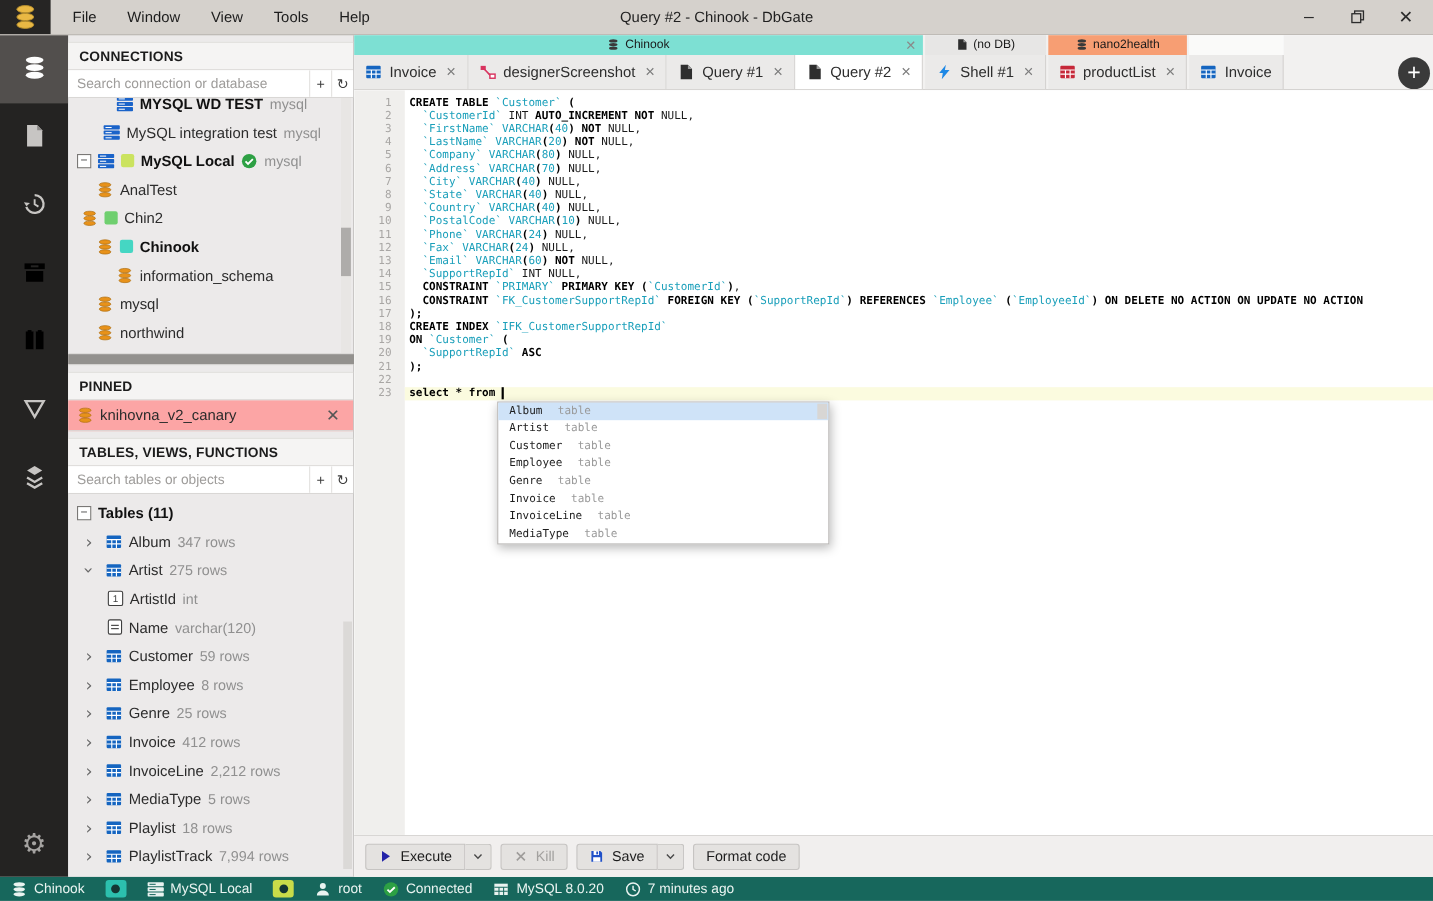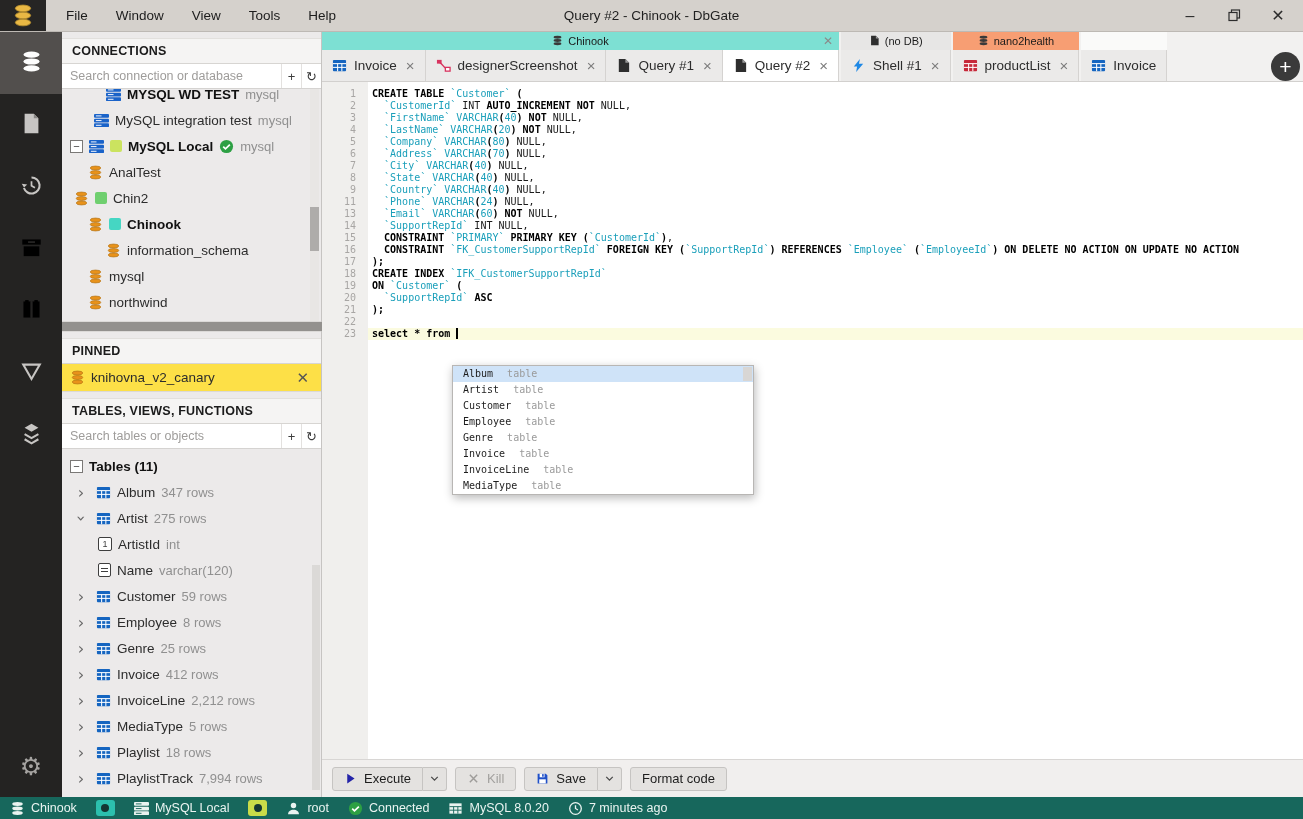--- a/index.html
+++ b/index.html
@@ -52,21 +52,21 @@
   .minusbox { width:13px; height:13px; border:1px solid #7a7876; background:#fff; color:#444; display:flex; align-items:center; justify-content:center; font-size:11px; line-height:1; flex:0 0 auto; }
   .chev { width:18px; flex:0 0 auto; color:#6a6a6a; font-size:16px; display:flex; justify-content:center; font-family:"DejaVu Sans", sans-serif; }
   .chev.down { transform:rotate(90deg); }
   .ic { width:15px; height:15px; flex:0 0 auto; display:inline-flex; }
   .ic svg { width:100%; height:100%; }
   .sq { width:12px; height:12px; border-radius:2px; flex:0 0 auto; }
   .keyic { width:14px; height:14px; border:1.4px solid #3e3e3e; border-radius:2px; font-size:9px; color:#3e3e3e; display:flex; align-items:center; justify-content:center; flex:0 0 auto; background:#fff; }
   .colic { width:13px; height:14px; border:1.4px solid #3e3e3e; border-radius:2px; display:flex; flex-direction:column; justify-content:center; gap:2px; padding:0 2px; flex:0 0 auto; background:#fff; }
   .colic i { display:block; border-top:1.4px solid #3e3e3e; }
   .pclose { margin-left:auto; color:#555; font-size:15px; padding:0 4px; }
-  .pinned-row { background:#fde047; border-bottom:1px solid #dbd9d7; height:28px; }
+  .pinned-row { background:#fca5a5; border-bottom:1px solid #dbd9d7; height:28px; }
 
   
   #main-col { flex:1; display:flex; flex-direction:column; min-width:0; background:#fff; position:relative; }
   #tabs-area { height:50px; display:flex; background:#f2f1f0; border-bottom:1px solid #d2d0ce; position:relative; }
   .tab-group { display:flex; flex-direction:column; margin-right:2px; }
   .tab-group:last-child { flex:1; margin-right:0; }
   .tg-header { height:18px; display:flex; align-items:center; justify-content:center; gap:5px; font-size:11px; color:#1a1a1a; position:relative; }
   .tg-header .ic { width:11px; height:11px; }
   .tg-close { position:absolute; right:6px; top:0; height:100%; display:flex; align-items:center; color:#8a8a8a; font-size:12px; }
   .tg-tabs { height:32px; display:flex; }
@@ -722,21 +722,23 @@
       <div id="code-lines">
           <div class="cl"><span class="ln">1</span><span class="lc"><span class="k">CREATE TABLE </span><span class="t">`Customer`</span><span class="k"> (</span></span></div>
           <div class="cl"><span class="ln">2</span><span class="lc"><span class="">  </span><span class="t">`CustomerId`</span><span class=""> INT </span><span class="k">AUTO_INCREMENT</span><span class=""> </span><span class="k">NOT</span><span class=""> NULL,</span></span></div>
           <div class="cl"><span class="ln">3</span><span class="lc"><span class="">  </span><span class="t">`FirstName`</span><span class=""> </span><span class="t">VARCHAR</span><span class="k">(</span><span class="t">40</span><span class="k">)</span><span class=""> </span><span class="k">NOT</span><span class=""> NULL,</span></span></div>
           <div class="cl"><span class="ln">4</span><span class="lc"><span class="">  </span><span class="t">`LastName`</span><span class=""> </span><span class="t">VARCHAR</span><span class="k">(</span><span class="t">20</span><span class="k">)</span><span class=""> </span><span class="k">NOT</span><span class=""> NULL,</span></span></div>
           <div class="cl"><span class="ln">5</span><span class="lc"><span class="">  </span><span class="t">`Company`</span><span class=""> </span><span class="t">VARCHAR</span><span class="k">(</span><span class="t">80</span><span class="k">)</span><span class=""> NULL,</span></span></div>
           <div class="cl"><span class="ln">6</span><span class="lc"><span class="">  </span><span class="t">`Address`</span><span class=""> </span><span class="t">VARCHAR</span><span class="k">(</span><span class="t">70</span><span class="k">)</span><span class=""> NULL,</span></span></div>
           <div class="cl"><span class="ln">7</span><span class="lc"><span class="">  </span><span class="t">`City`</span><span class=""> </span><span class="t">VARCHAR</span><span class="k">(</span><span class="t">40</span><span class="k">)</span><span class=""> NULL,</span></span></div>
           <div class="cl"><span class="ln">8</span><span class="lc"><span class="">  </span><span class="t">`State`</span><span class=""> </span><span class="t">VARCHAR</span><span class="k">(</span><span class="t">40</span><span class="k">)</span><span class=""> NULL,</span></span></div>
           <div class="cl"><span class="ln">9</span><span class="lc"><span class="">  </span><span class="t">`Country`</span><span class=""> </span><span class="t">VARCHAR</span><span class="k">(</span><span class="t">40</span><span class="k">)</span><span class=""> NULL,</span></span></div>
+          <div class="cl"><span class="ln">10</span><span class="lc"><span class="">  </span><span class="t">`PostalCode`</span><span class=""> </span><span class="t">VARCHAR</span><span class="k">(</span><span class="t">10</span><span class="k">)</span><span class=""> NULL,</span></span></div>
           <div class="cl"><span class="ln">11</span><span class="lc"><span class="">  </span><span class="t">`Phone`</span><span class=""> </span><span class="t">VARCHAR</span><span class="k">(</span><span class="t">24</span><span class="k">)</span><span class=""> NULL,</span></span></div>
+          <div class="cl"><span class="ln">12</span><span class="lc"><span class="">  </span><span class="t">`Fax`</span><span class=""> </span><span class="t">VARCHAR</span><span class="k">(</span><span class="t">24</span><span class="k">)</span><span class=""> NULL,</span></span></div>
           <div class="cl"><span class="ln">13</span><span class="lc"><span class="">  </span><span class="t">`Email`</span><span class=""> </span><span class="t">VARCHAR</span><span class="k">(</span><span class="t">60</span><span class="k">)</span><span class=""> </span><span class="k">NOT</span><span class=""> NULL,</span></span></div>
           <div class="cl"><span class="ln">14</span><span class="lc"><span class="">  </span><span class="t">`SupportRepId`</span><span class=""> INT NULL,</span></span></div>
           <div class="cl"><span class="ln">15</span><span class="lc"><span class="">  </span><span class="k">CONSTRAINT</span><span class=""> </span><span class="t">`PRIMARY`</span><span class=""> </span><span class="k">PRIMARY KEY</span><span class="k"> (</span><span class="t">`CustomerId`</span><span class="k">)</span><span class="">,</span></span></div>
           <div class="cl"><span class="ln">16</span><span class="lc"><span class="">  </span><span class="k">CONSTRAINT</span><span class=""> </span><span class="t">`FK_CustomerSupportRepId`</span><span class=""> </span><span class="k">FOREIGN KEY</span><span class="k"> (</span><span class="t">`SupportRepId`</span><span class="k">)</span><span class=""> </span><span class="k">REFERENCES</span><span class=""> </span><span class="t">`Employee`</span><span class="k"> (</span><span class="t">`EmployeeId`</span><span class="k">)</span><span class=""> </span><span class="k">ON DELETE NO ACTION ON UPDATE NO ACTION</span></span></div>
           <div class="cl"><span class="ln">17</span><span class="lc"><span class="k">);</span></span></div>
           <div class="cl"><span class="ln">18</span><span class="lc"><span class="k">CREATE INDEX</span><span class=""> </span><span class="t">`IFK_CustomerSupportRepId`</span></span></div>
           <div class="cl"><span class="ln">19</span><span class="lc"><span class="k">ON</span><span class=""> </span><span class="t">`Customer`</span><span class="k"> (</span></span></div>
           <div class="cl"><span class="ln">20</span><span class="lc"><span class="">  </span><span class="t">`SupportRepId`</span><span class=""> </span><span class="k">ASC</span></span></div>
           <div class="cl"><span class="ln">21</span><span class="lc"><span class="k">);</span></span></div>
           <div class="cl"><span class="ln">22</span><span class="lc"></span></div>

